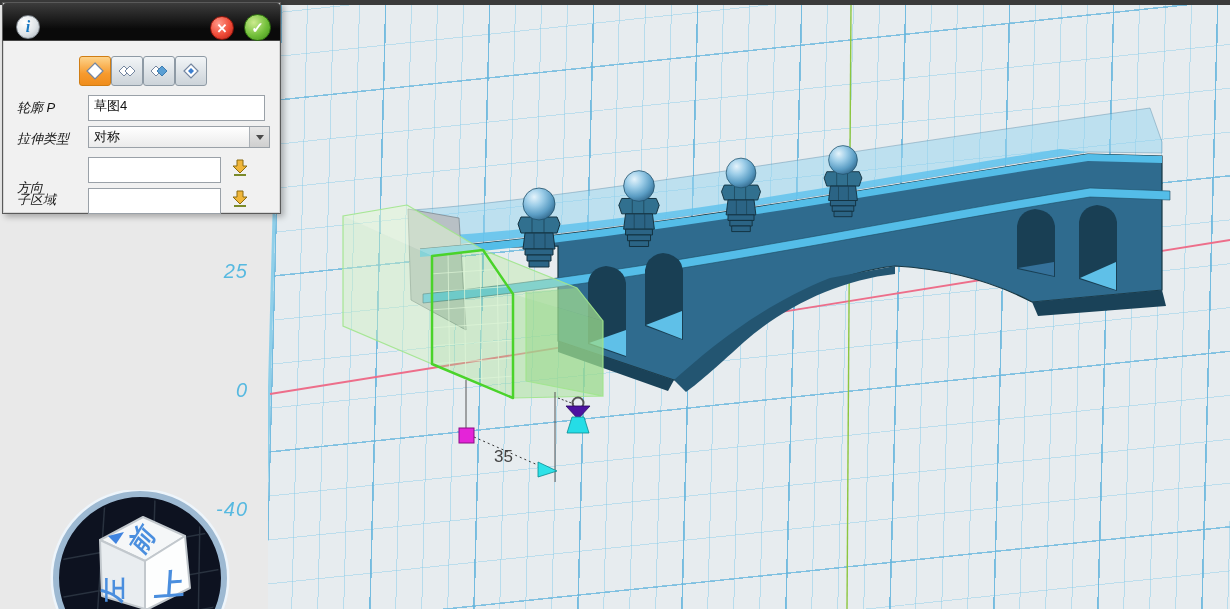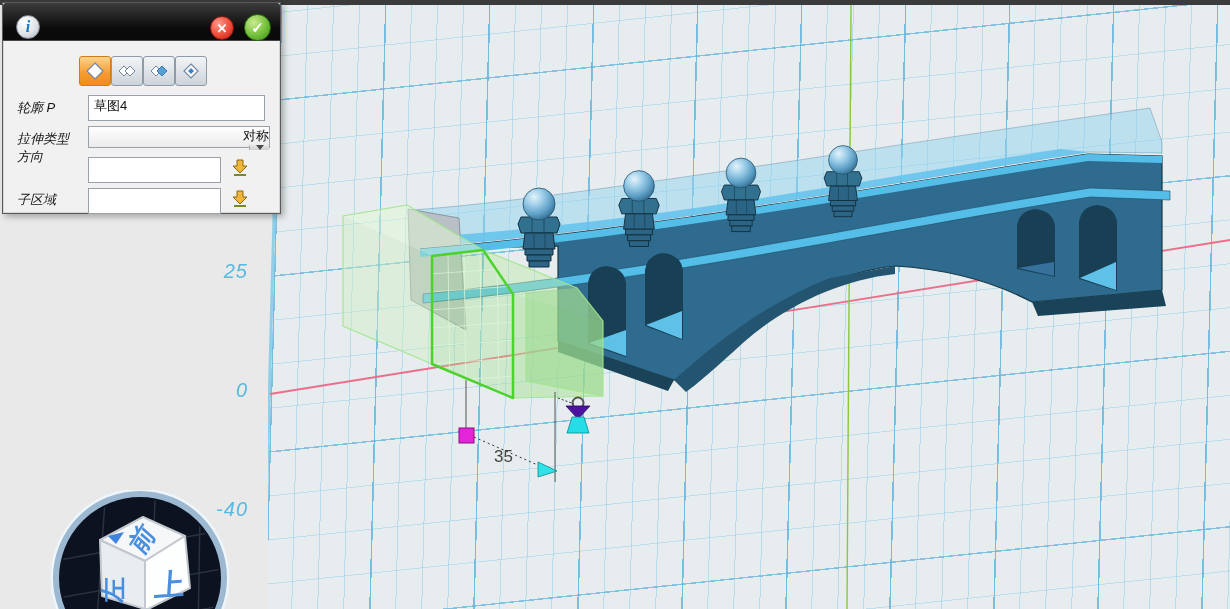--- a/index.html
+++ b/index.html
@@ -42,21 +42,21 @@
 
   .tb-btn{position:absolute;top:53px;width:30px;height:28px;border-radius:3px;
     background:linear-gradient(#f2f5f7,#ccd3d9);border:1px solid #8e9aa5;
     display:flex;align-items:center;justify-content:center;}
   .tb-btn.selected{background:linear-gradient(#fdd38b,#f79a2d 60%,#ef8d1d);border:1px solid #d07d14;}
 
   .fld-label{position:absolute;left:14px;font-size:13px;color:#141414;z-index:11;font-style:italic;}
   .txt-field{position:absolute;left:85px;height:20px;background:#fff;border:1px solid #9aa1a8;
     font-size:13px;padding:0 0 4px 5px;color:#111;font-family:"Liberation Sans",sans-serif;}
   .dropdown{position:absolute;left:85px;width:180px;height:20px;border:1px solid #9aa1a8;
-    background:linear-gradient(#ffffff,#ebebeb);display:flex;align-items:flex-end;flex-direction:column;}
+    background:linear-gradient(#ffffff,#ebebeb);display:flex;align-items:center;}
   .dd-text{flex:1;font-size:13px;padding-left:5px;color:#111;}
   .dd-arrow{width:19px;height:100%;border-left:1px solid #aab0b6;background:linear-gradient(#e8e8e8,#cfcfcf);
     display:flex;align-items:center;justify-content:center;}
   .dd-caret{width:0;height:0;border-left:4px solid transparent;border-right:4px solid transparent;border-top:5px solid #4a4a4a;}
   .pick-btn{position:absolute;left:227px;width:19px;height:19px;display:flex;align-items:center;justify-content:center;}
 </style>
 </head>
 <body>
 
 <div id="stage">
@@ -220,21 +220,21 @@
     <input class="txt-field" style="top: 92px; width: 170px;" value="草图4">
 
     <div class="fld-label" style="top:127px">拉伸类型</div>
     <div class="dropdown" style="top:123px">
       <span class="dd-text">对称</span>
       <span class="dd-arrow">
           <span class="dd-caret"></span>
         </span>
     </div>
 
-    <div class="fld-label" style="top:145px">方向</div>
+    <div class="fld-label" style="top:176px">方向</div>
     <input class="txt-field" style="top: 154px; width: 126px;" value="">
     <div class="pick-btn" style="top:155px">
       <svg width="18" height="18">
         <path d="M6,1 L12,1 L12,7 L16,7 L9,14 L2,7 L6,7 Z" fill="#f0b63a" stroke="#8a6a10" stroke-width="1"></path>
         <path d="M3,16 L15,16" stroke="#7a8a2a" stroke-width="2"></path>
       </svg>
     </div>
 
     <div class="fld-label" style="top:188px">子区域</div>
     <input class="txt-field" style="top: 185px; width: 126px;" value="">

